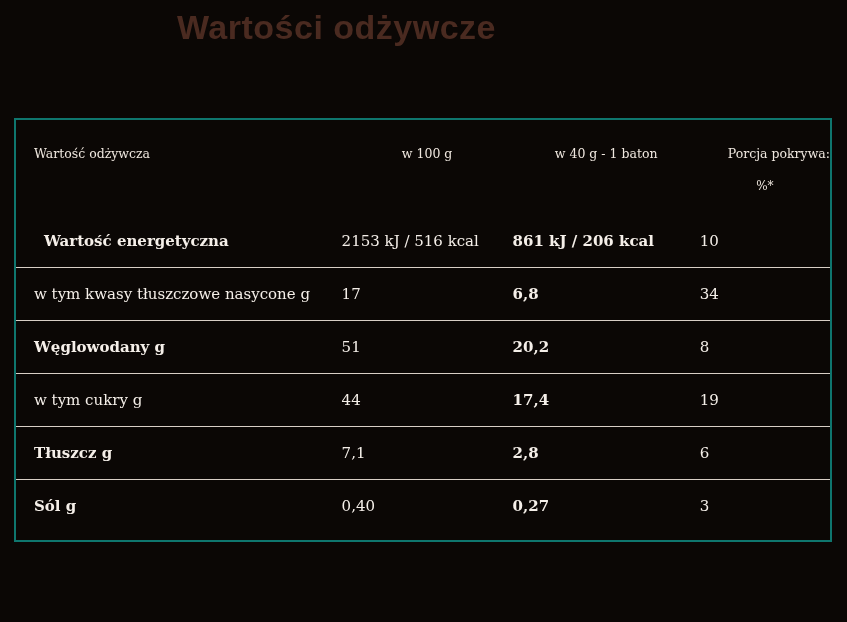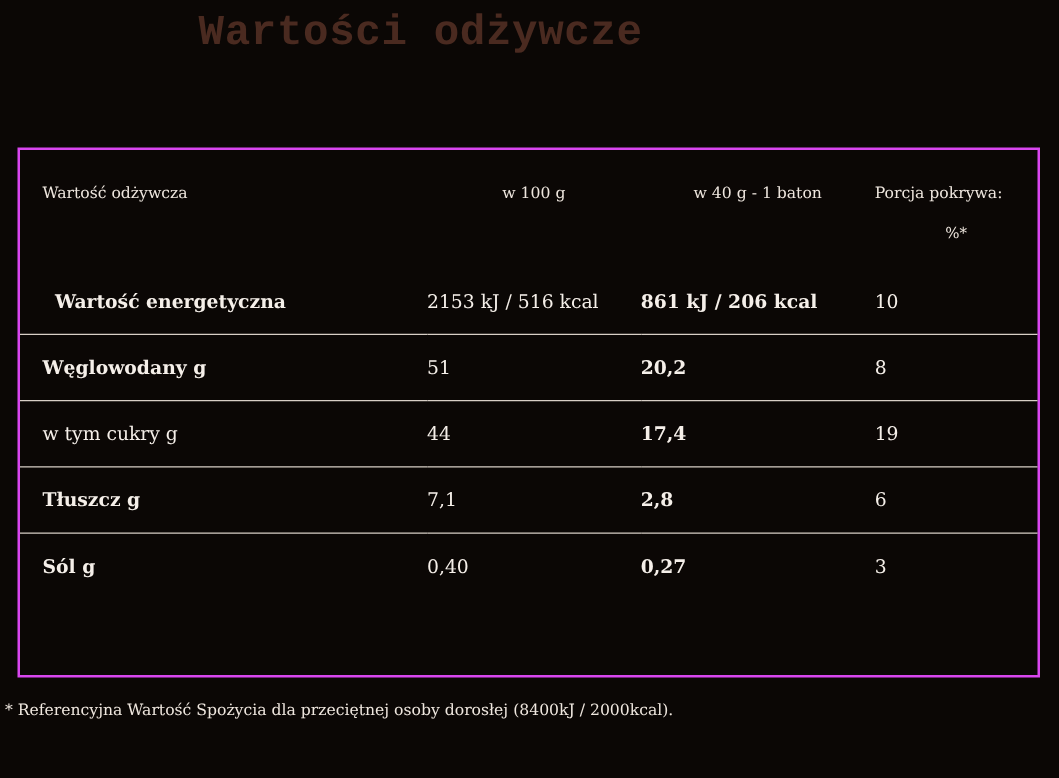--- a/index.html
+++ b/index.html
@@ -15,34 +15,34 @@
     color: #f3ece6;
     overflow: hidden;
   }
 
   .page-title {
     position: absolute;
     top: 8px;
     left: 0;
     width: 673px;
     text-align: center;
-    font-family: Liberation Mono, monospace;
+    font-family: Liberation Sans, sans-serif;
     font-weight: bold;
     font-size: 34px;
     letter-spacing: 0.5px;
     color: #4a2a20;
   }
 
   .table-panel {
     position: absolute;
     left: 14px;
     top: 118px;
     width: 818px;
     height: 424px;
-    border: 2px solid #d946ef;
+    border: 2px solid #0f766e;
     box-sizing: border-box;
     background: transparent;
   }
 
   table.nutrition {
     width: 100%;
     border-collapse: collapse;
     table-layout: fixed;
   }
 
@@ -57,21 +57,21 @@
     color: #efe7df;
     padding: 26px 0 4px 0;
     vertical-align: top;
     font-family: "DejaVu Serif", serif;
   }
   thead th.h0 {
     text-align: left;
     padding-left: 18px;
   }
   thead th.h1, thead th.h2 { text-align: center; }
-  thead th.h3 { text-align: left; }
+  thead th.h3 { text-align: right; }
 
   thead tr.sub th {
     padding: 14px 0 22px 0;
     font-size: 12px;
   }
   thead tr.sub th.pct { text-align: center; }
 
   tbody td {
     border-top: 1px solid #d8cfc6;
     font-size: 15px;
@@ -144,20 +144,26 @@
         <th class="pct">%*</th>
       </tr>
     </thead>
     <tbody>
       <tr class="energy bold">
         <td class="label">Wartość energetyczna</td>
         <td class="val v1">2153 kJ / 516 kcal</td>
         <td class="val v2">861 kJ / 206 kcal</td>
         <td class="val v3">10</td>
       </tr>
+      <tr class="sub">
+        <td class="label">w tym kwasy tłuszczowe nasycone g</td>
+        <td class="val v1">17</td>
+        <td class="val v2">6,8</td>
+        <td class="val v3">34</td>
+      </tr>
       <tr class="bold">
         <td class="label">Węglowodany g</td>
         <td class="val v1">51</td>
         <td class="val v2">20,2</td>
         <td class="val v3">8</td>
       </tr>
       <tr class="sub">
         <td class="label">w tym cukry g</td>
         <td class="val v1">44</td>
         <td class="val v2">17,4</td>
@@ -173,14 +179,13 @@
         <td class="label">Sól g</td>
         <td class="val v1">0,40</td>
         <td class="val v2">0,27</td>
         <td class="val v3">3</td>
       </tr>
     </tbody>
   </table>
 </div>
 
 <div class="footnotes">
-  <div>* Referencyjna Wartość Spożycia dla przeciętnej osoby dorosłej (8400kJ / 2000kcal).</div>
 </div>
 
 </body></html>

